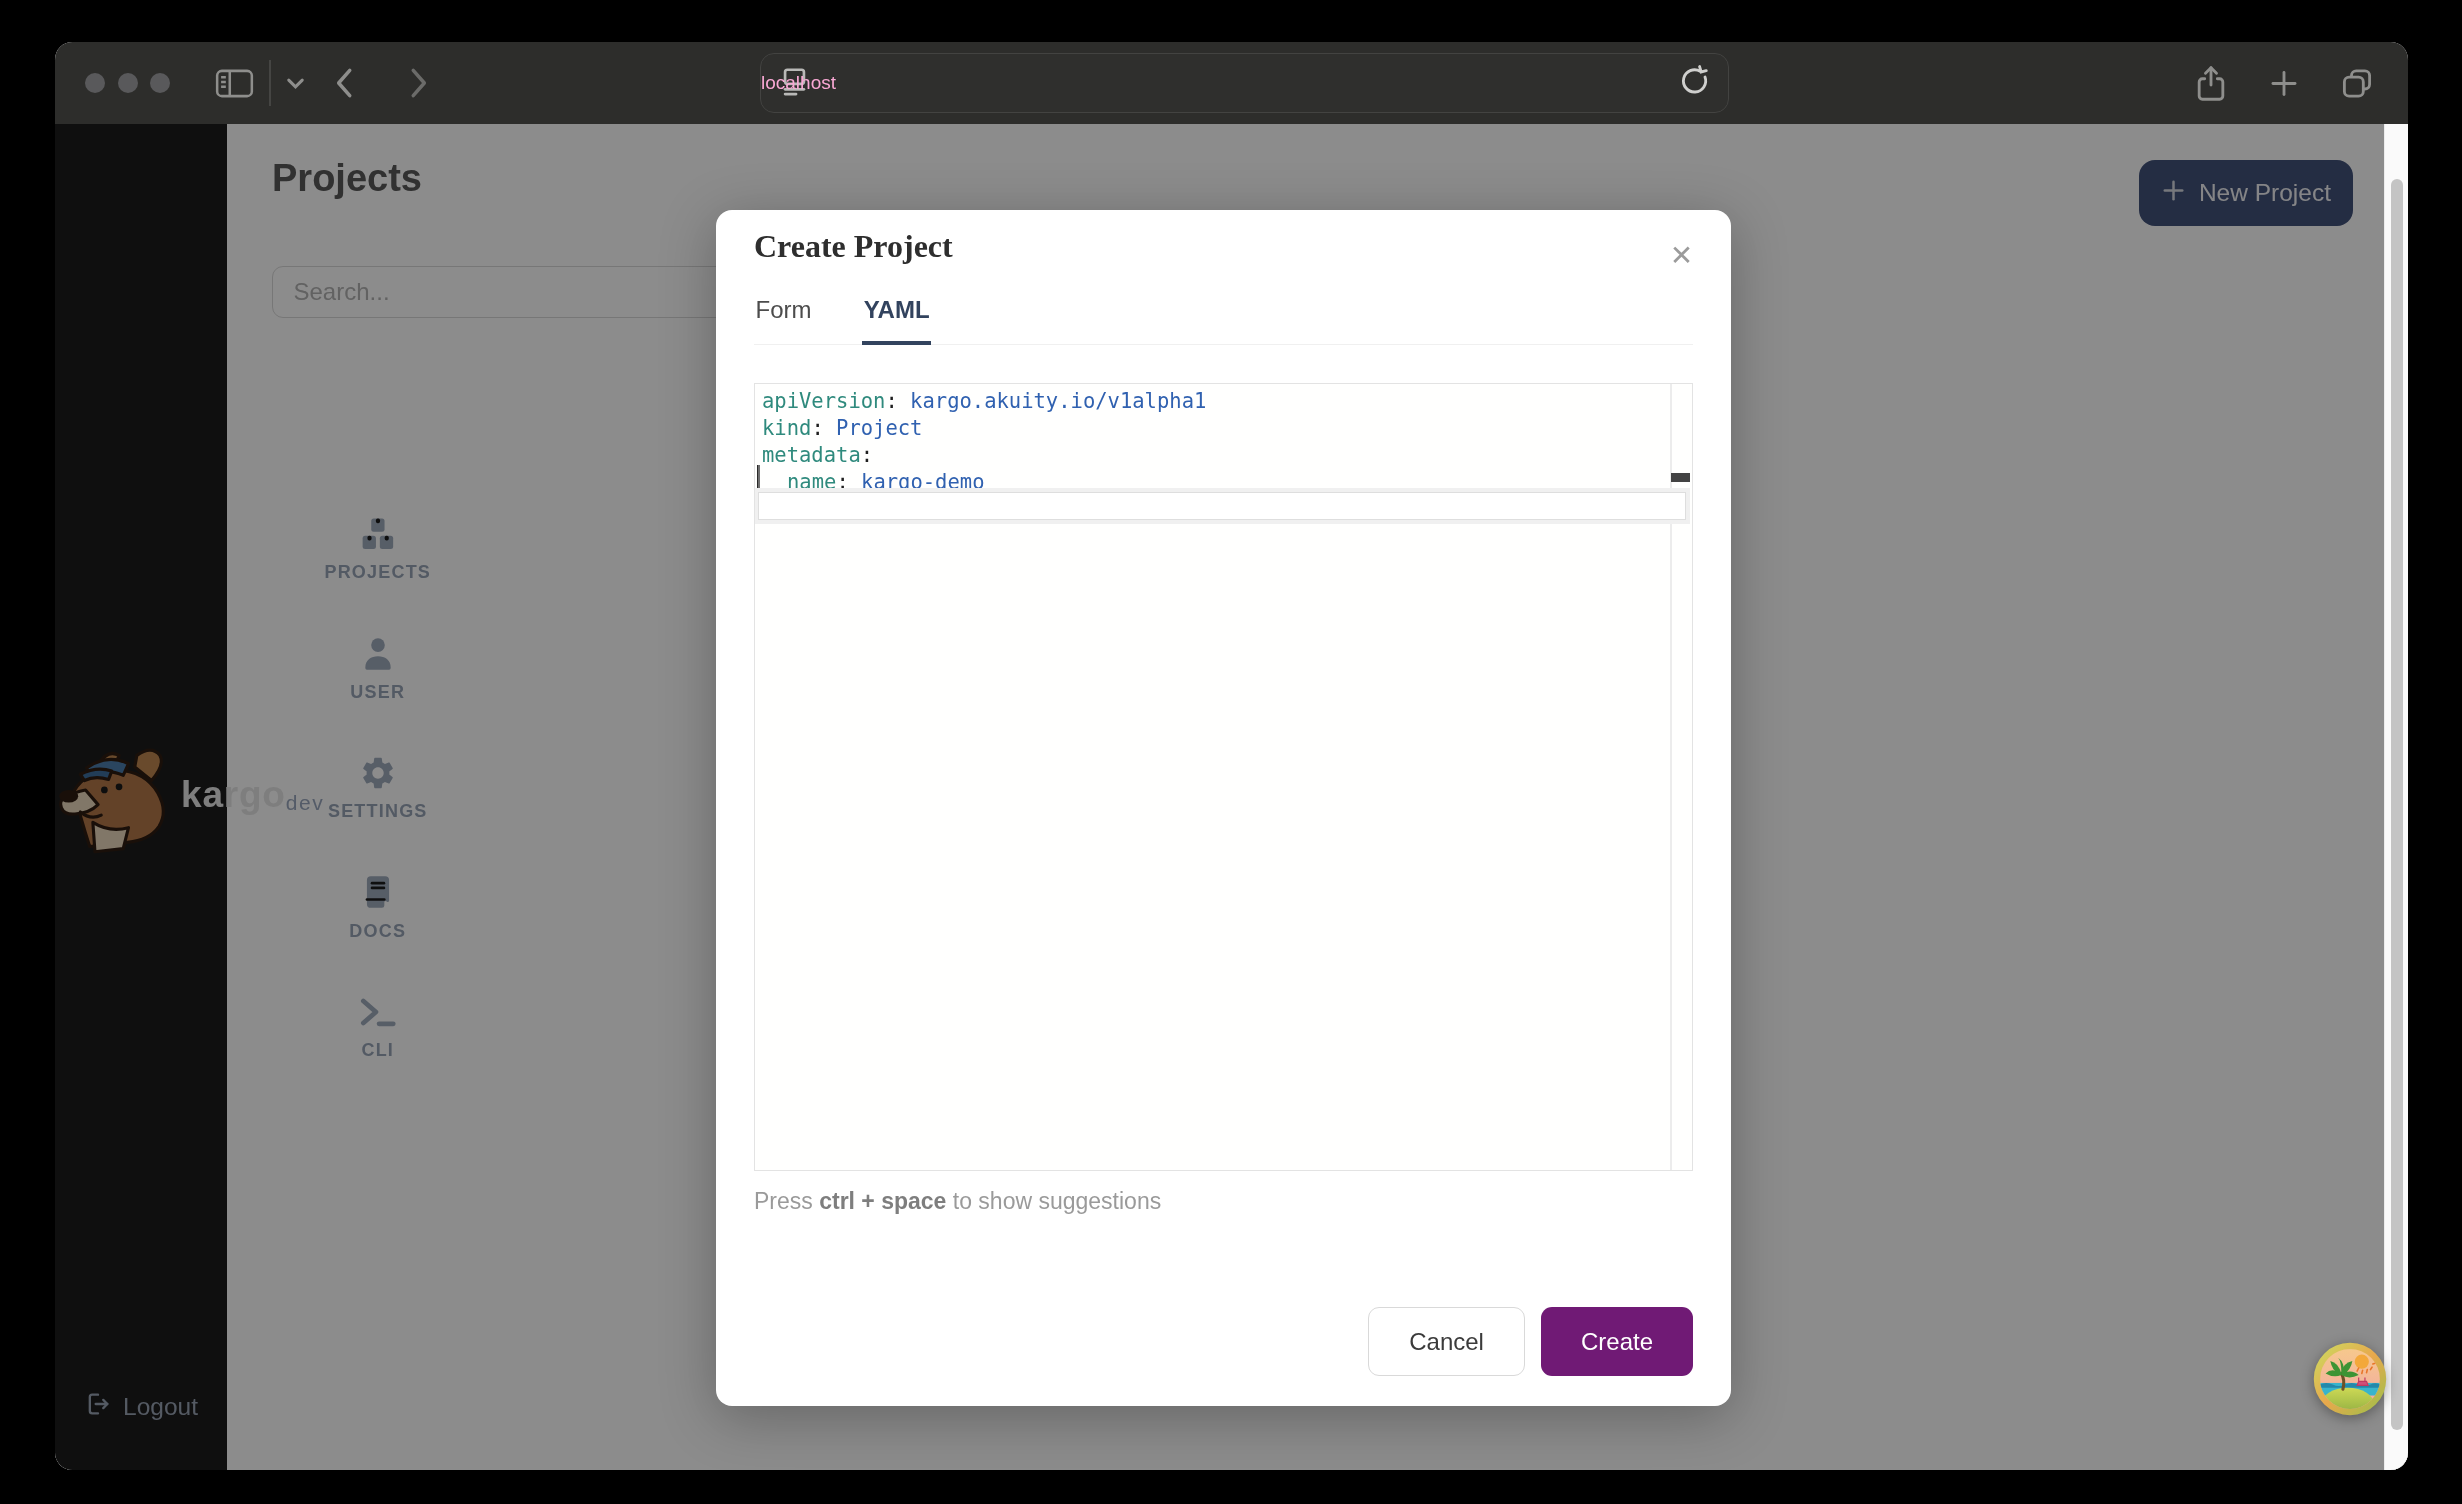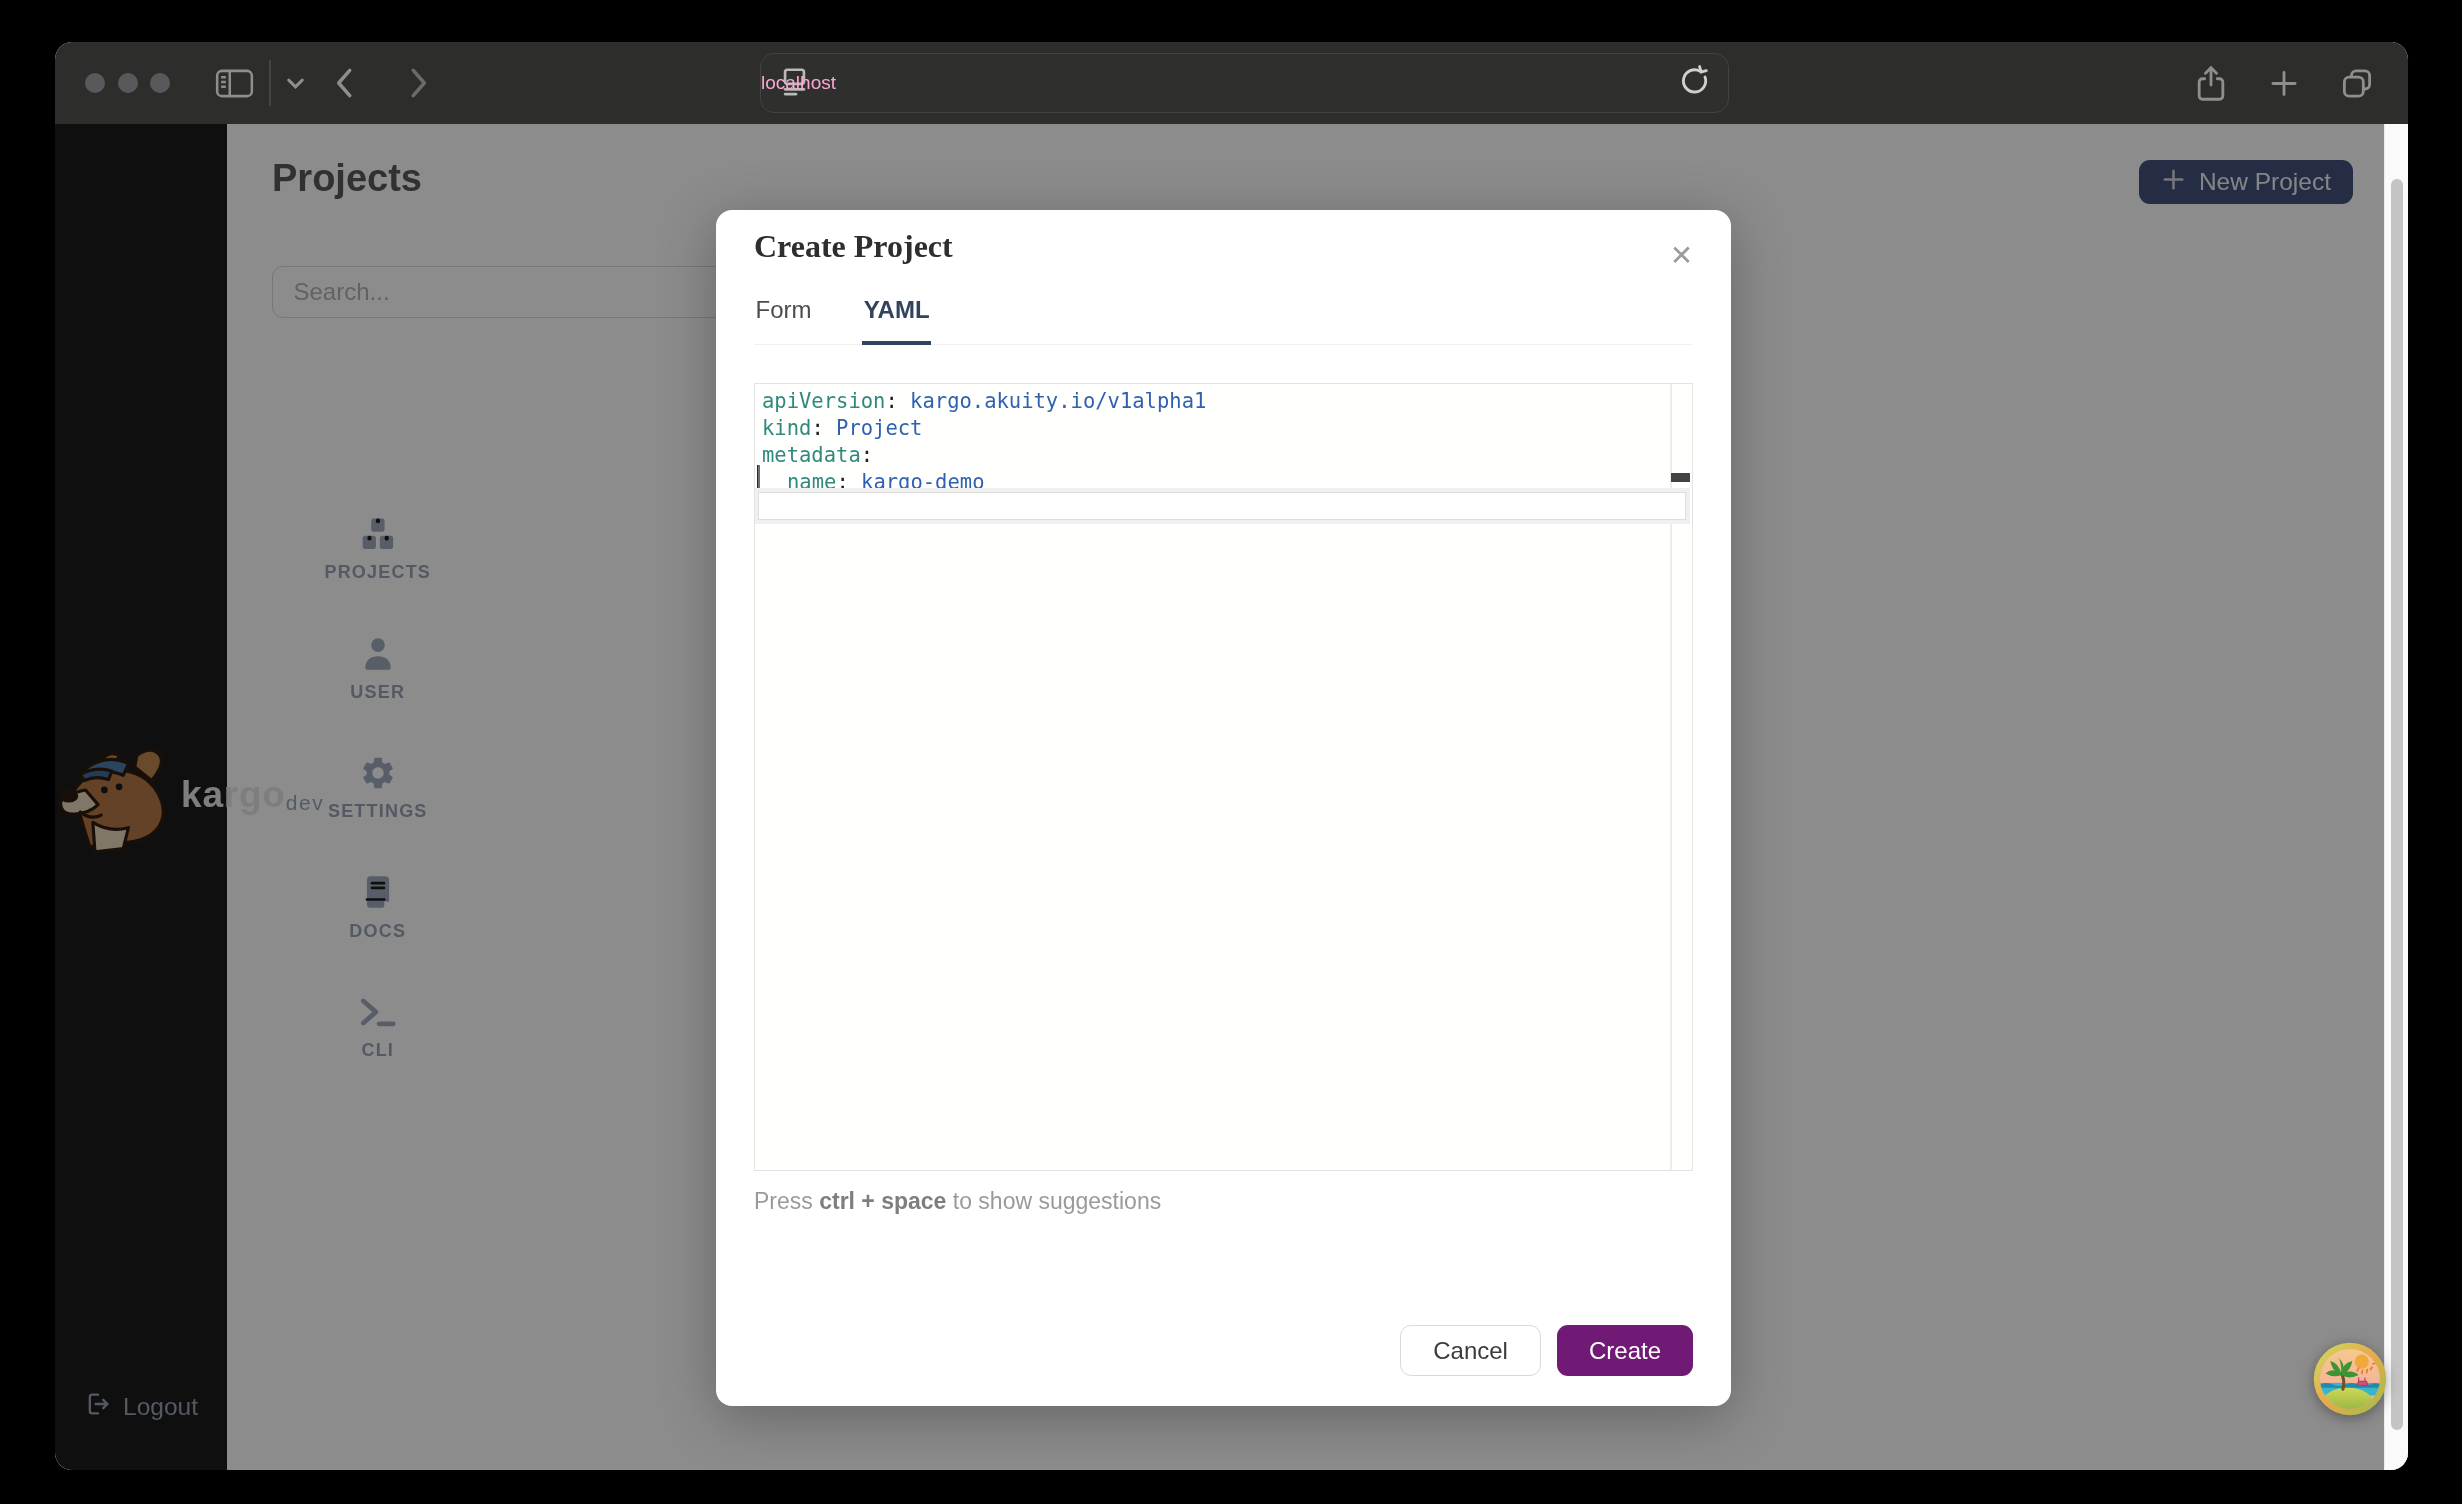--- a/index.html
+++ b/index.html
@@ -39,22 +39,22 @@
   .nav-label { color:#98a4b6; font-size:18px; letter-spacing:1.2px; font-weight:bold; }
   .logout { position:absolute; bottom:46px; left:0; right:0; display:flex; align-items:center; justify-content:center;
             gap:11px; color:#9aa4b4; font-size:24.5px; cursor:pointer; }
 
   
   .main { position:absolute; left:172px; top:0; right:0; bottom:0; background:#fff; }
   .page-title { position:absolute; left:45px; top:33px; font-size:38px; font-weight:bold; color:#595959; }
   .search { position:absolute; left:45px; top:142px; width:1002px; height:52px; border:1.6px solid #d9d9d9;
             border-radius:11px; font-size:24px; padding:0 20.5px; color:#595959; background:#fff; outline:none; }
   .search::placeholder { color:#b3b3b3; }
-  .new-project { position:absolute; right:55px; top:36px; height:44px; background:#42527b; color:#f2f3f6;
-                 border:none; border-radius:11px; font-size:24.5px; display:flex; align-items:center; gap:12.6px;
+  .new-project { position:absolute; right:55px; top:36px; height:66px; background:#42527b; color:#f2f3f6;
+                 border:none; border-radius:16px; font-size:24.5px; display:flex; align-items:center; gap:12.6px;
                  padding:0 22px; cursor:pointer; font-family:inherit; }
 
   
   .mask { position:absolute; inset:0; background:rgba(0,0,0,0.45); z-index:10; }
 
   
   .scrollbar { position:absolute; right:0; top:0; bottom:0; width:24px; background:#fafafa;
                border-left:0.8px solid #ececec; z-index:30; }
   .scrollbar .thumb { position:absolute; left:5.5px; top:55px; width:12.6px; height:1251px;
                       background:#c4c4c4; border-radius:6.3px; }
@@ -86,21 +86,21 @@
   .tok-val { color:#3061b0; }
   .cursor-bar { position:absolute; left:1.6px; top:81px; width:3.2px; height:28px; background:#6e6e6e; border-left:1.6px solid #2a2a2a; }
   .active-line-box { position:absolute; left:3.2px; right:6.3px; top:108px; height:28px; background:#fff;
                      border:1.6px solid #dedede; outline:4px solid #f0f0f0; }
   .ruler-dash { position:absolute; right:1.6px; top:89px; width:19px; height:9.5px; background:#434343; }
 
   .hint { margin-top:17.4px; font-size:23px; color:#9a9a9a; }
   .hint b { color:#7e7e7e; }
 
   .modal-actions { margin-top:auto; padding-bottom:30px; display:flex; justify-content:flex-end; gap:16px; }
-  .btn { height:51px; border-radius:11px; font-size:24px; padding:0 32px; cursor:pointer; font-family:inherit; }
+  .btn { height:69px; border-radius:11px; font-size:24px; padding:0 40px; cursor:pointer; font-family:inherit; }
   .btn-cancel { background:#fff; border:1.6px solid #d9d9d9; color:#3b3b3b; }
   .btn-create { background:#701a75; border:none; color:#fff; }
 </style>
 </head>
 <body>
 
 <div class="window">
 
   <div class="toolbar">
     <div class="traffic">

